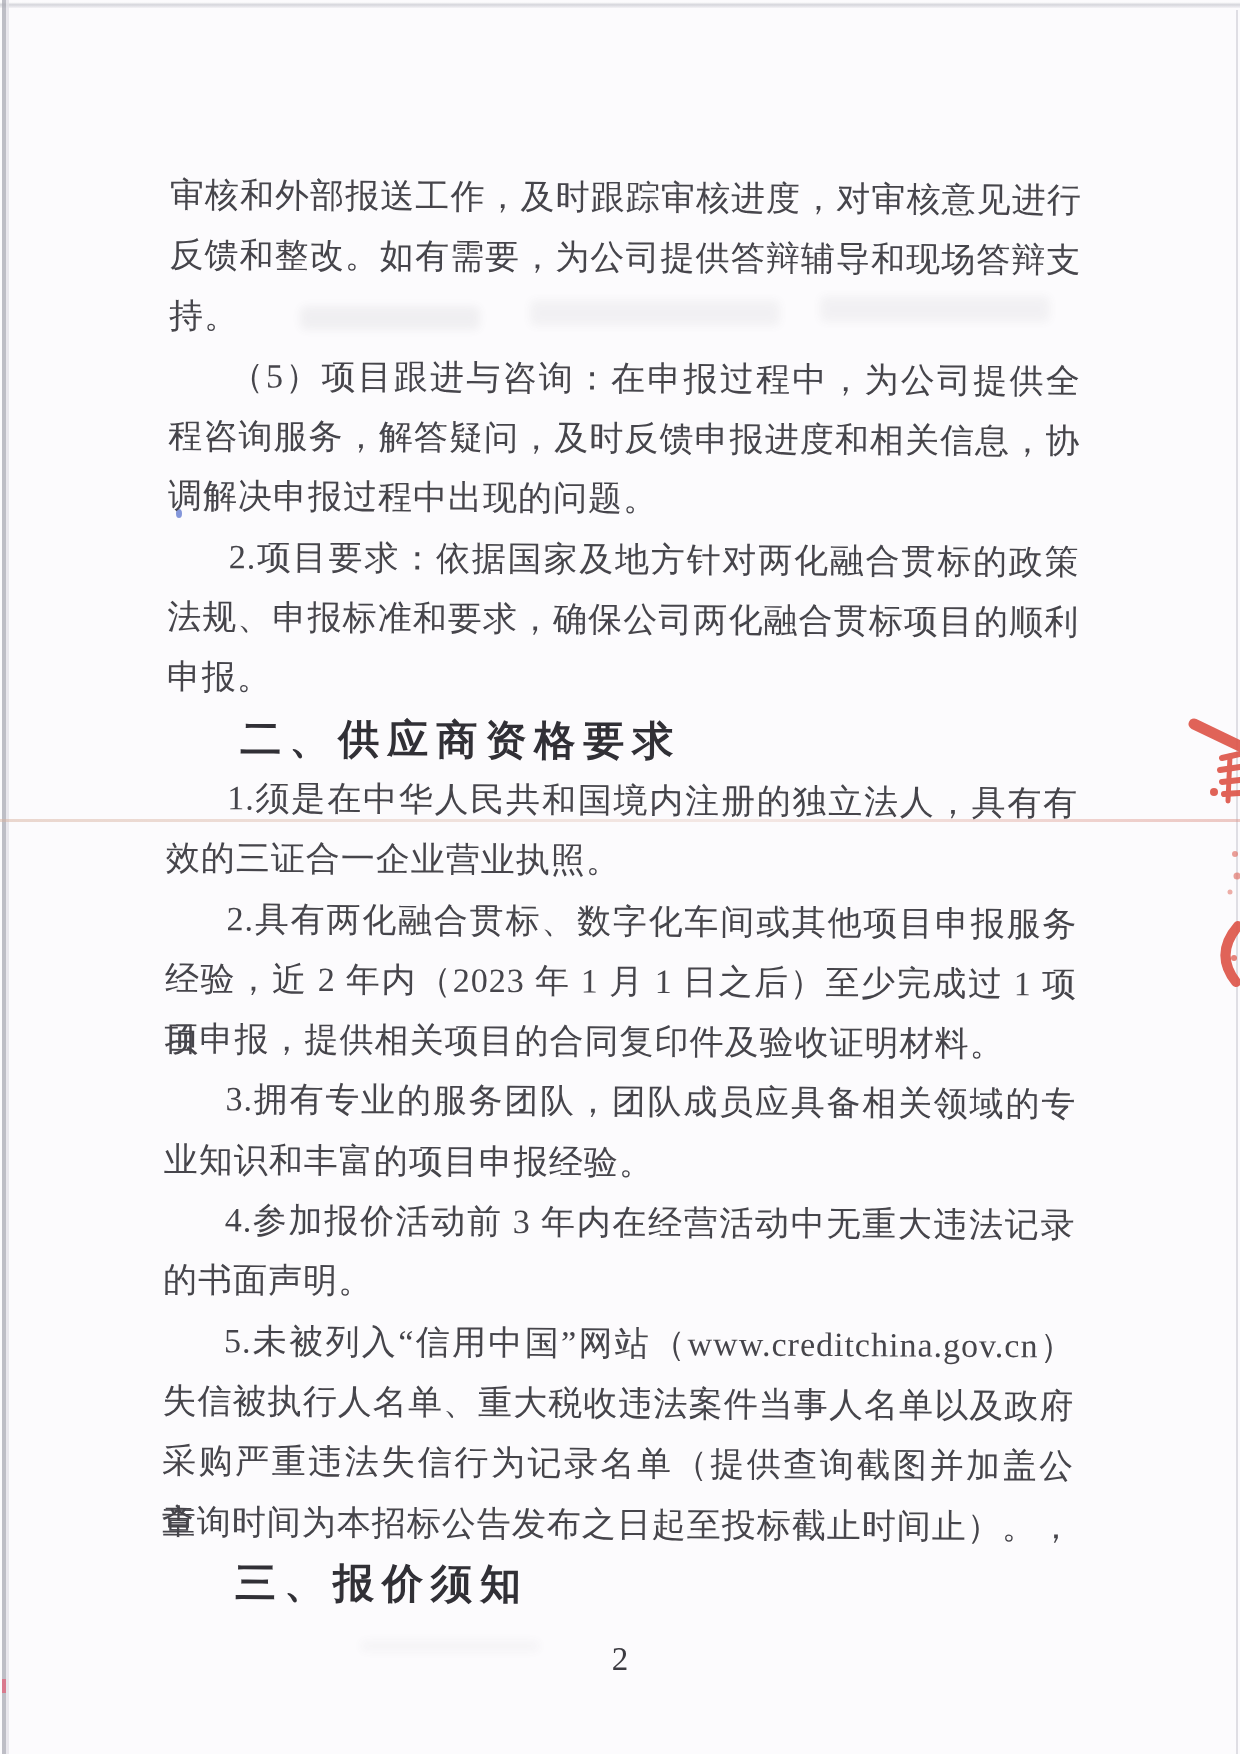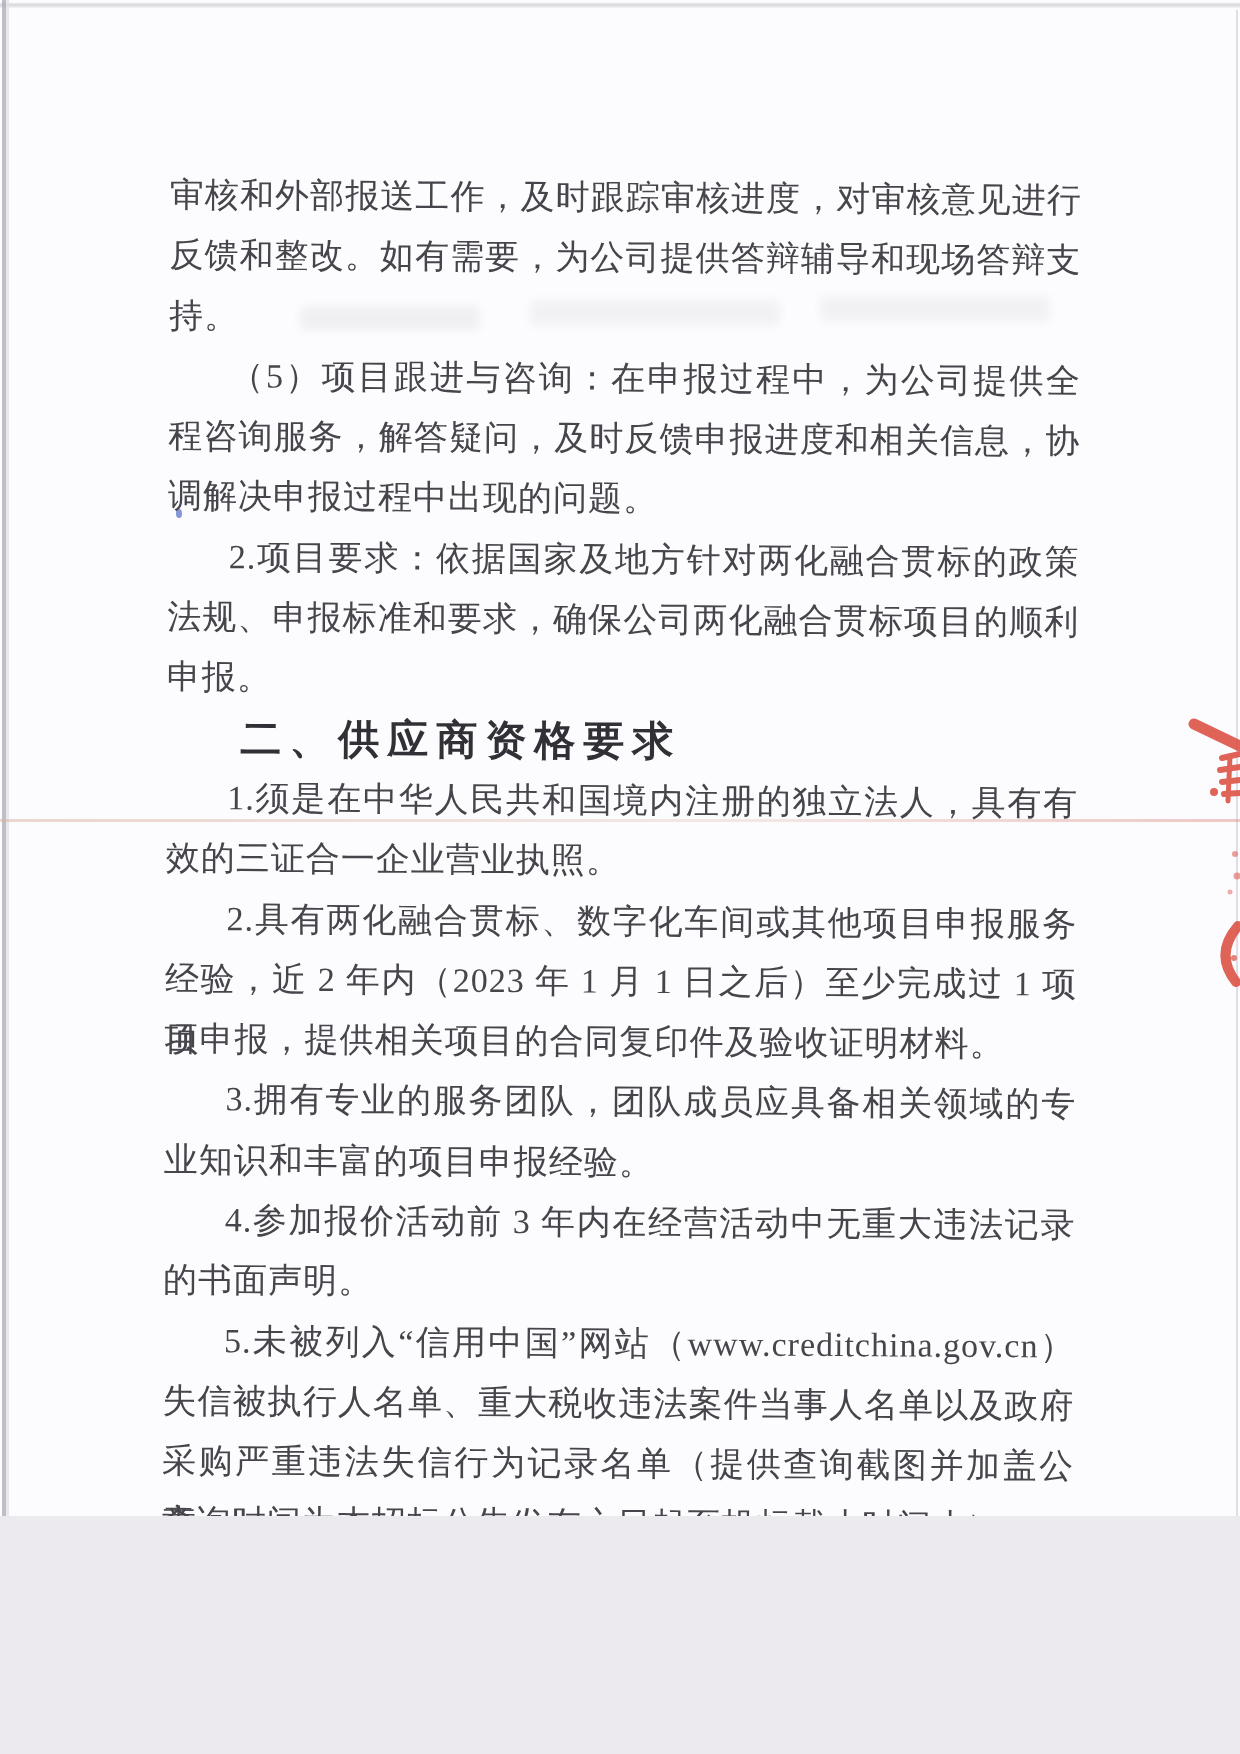--- a/index.html
+++ b/index.html
@@ -1,18 +1,18 @@
 <!DOCTYPE html>
 <html><head>
 <meta charset="utf-8">
 <style>
   html,body{margin:0;padding:0;background:#eceaee;}
   .page{
     position:relative;
-    width:1240px;height:1516px;
+    width:1240px;height:1754px;
     background:#fcfbfd;
     overflow:hidden;
     font-family:"Liberation Serif","DejaVu Serif",serif;
   }
   
   .edge-top{position:absolute;top:2px;left:0;width:100%;height:6px;
     background:linear-gradient(#ffffff,#d6d6dc 45%,#f4f3f6);}
   .edge-left{position:absolute;top:0;left:2px;width:4px;height:100%;
     background:#a9a9b3;opacity:.75;}
   .edge-left-soft{position:absolute;top:0;left:6px;width:3px;height:100%;

